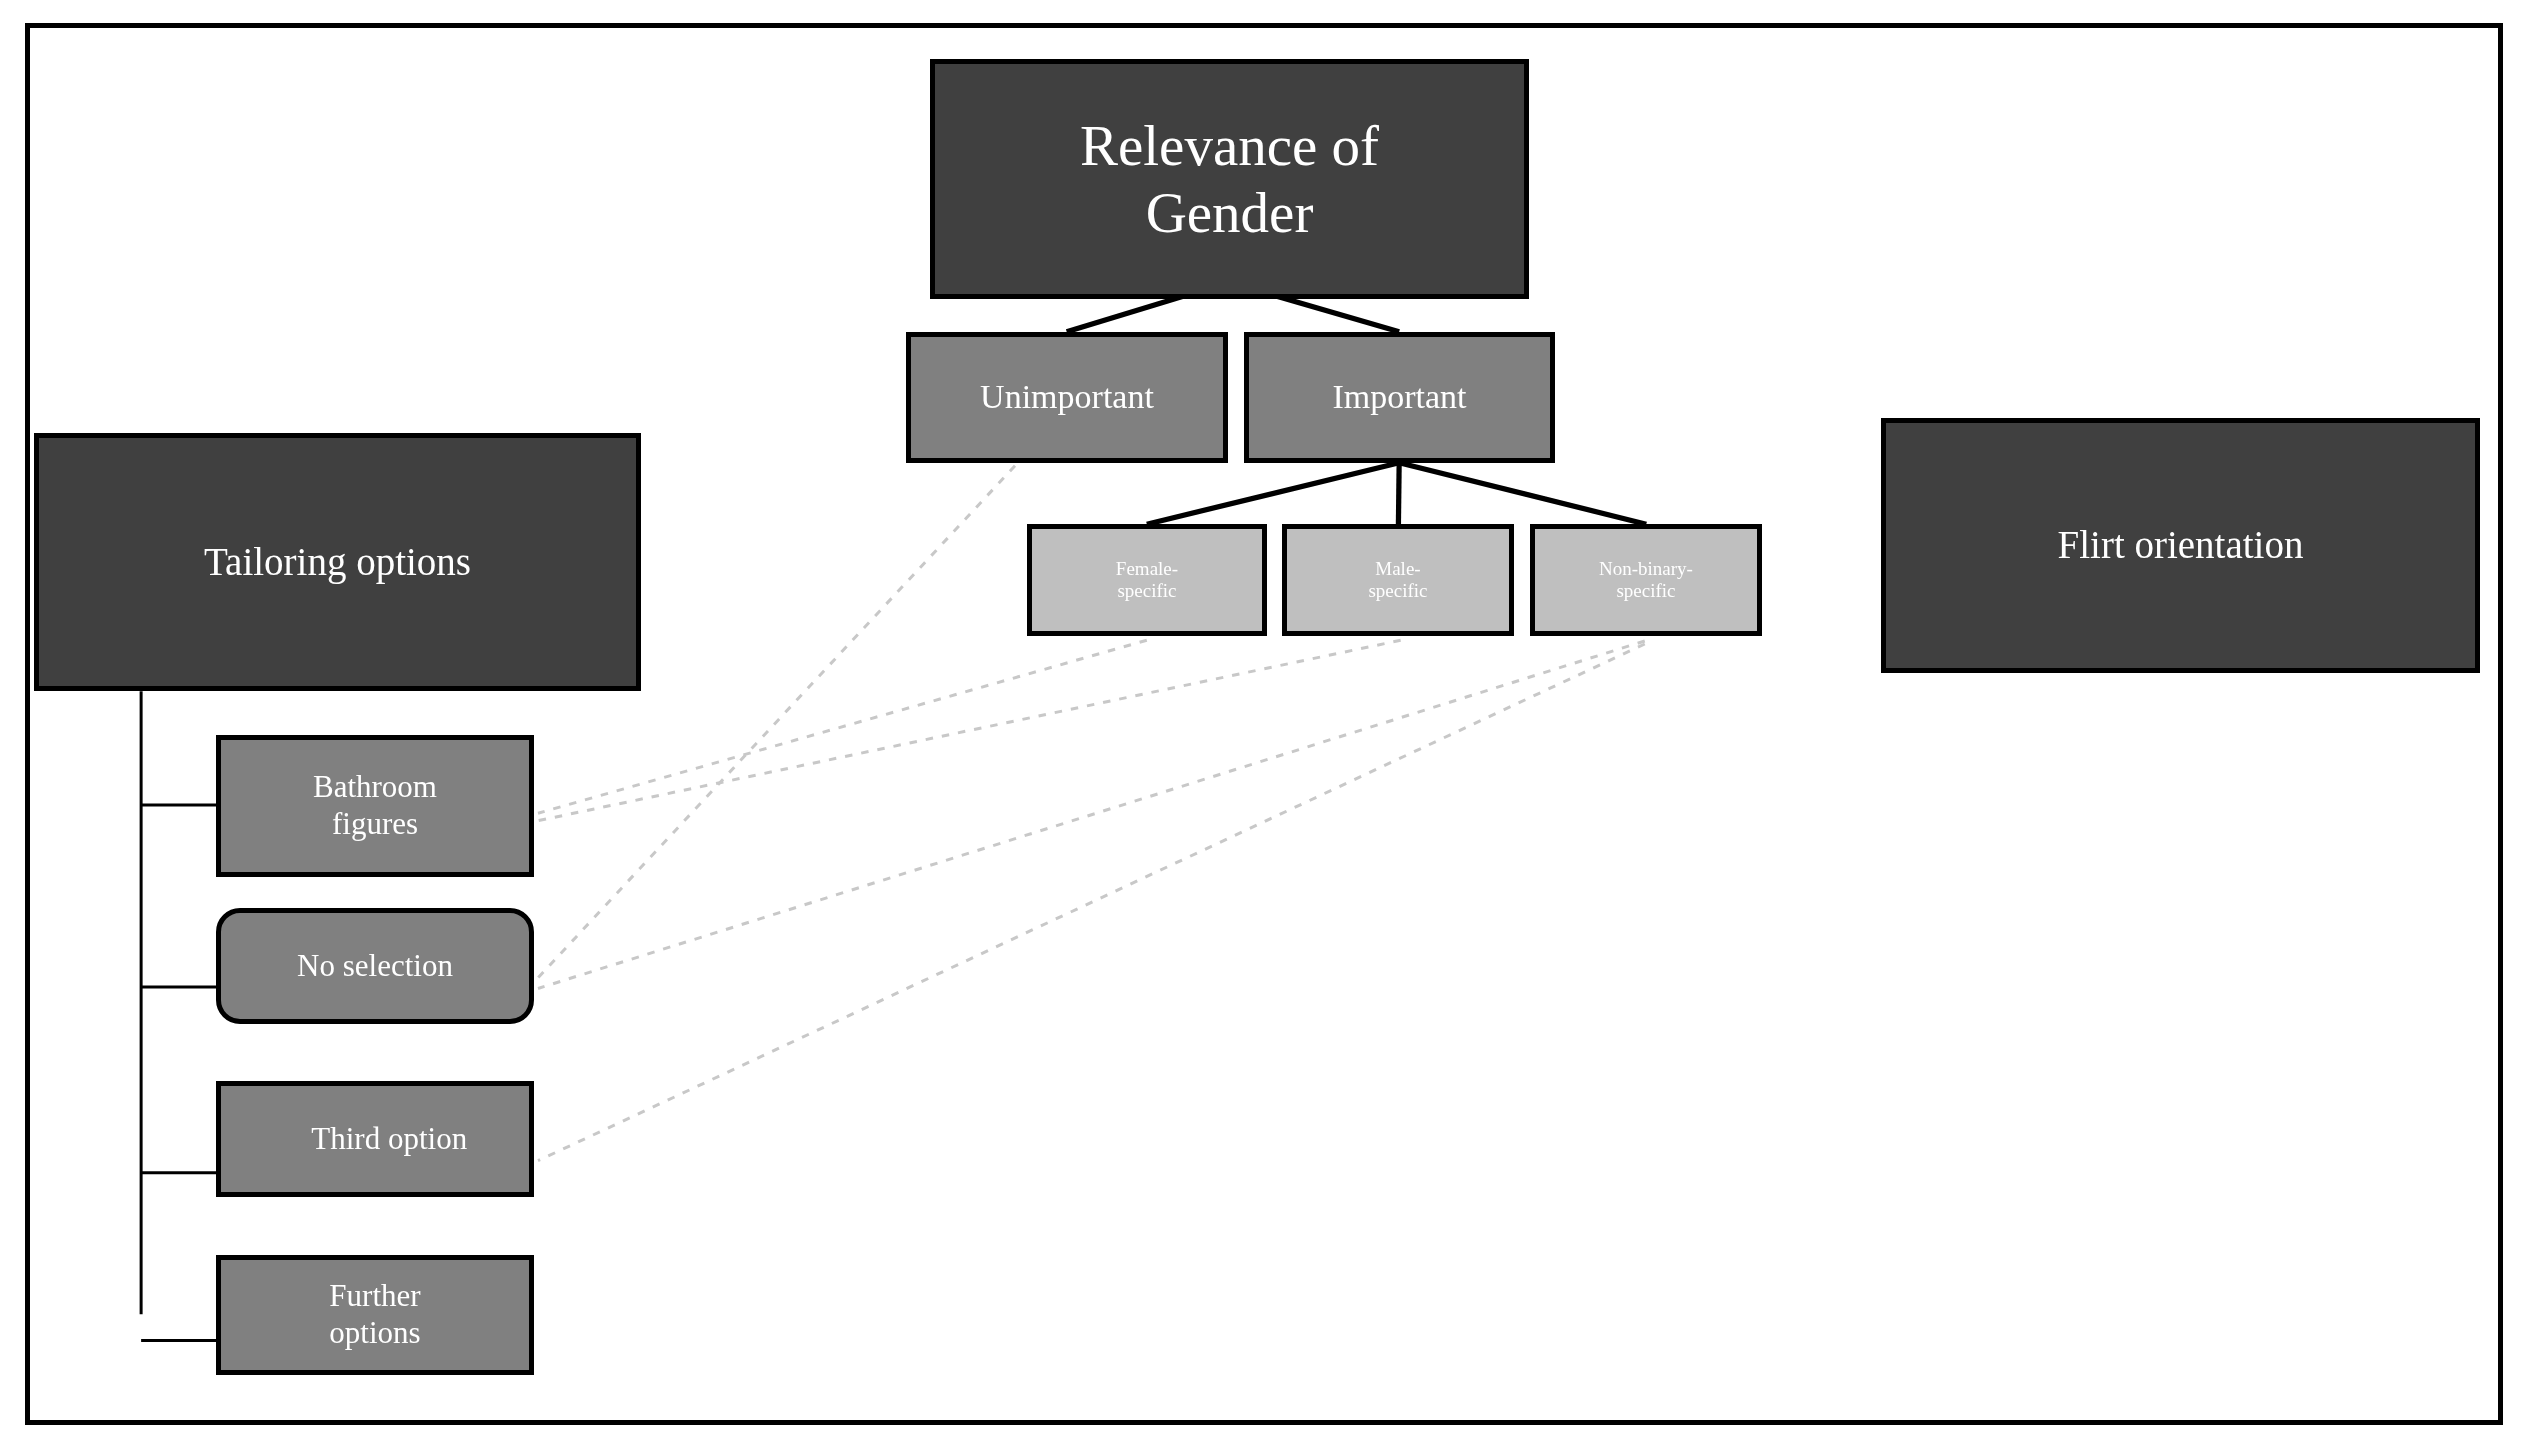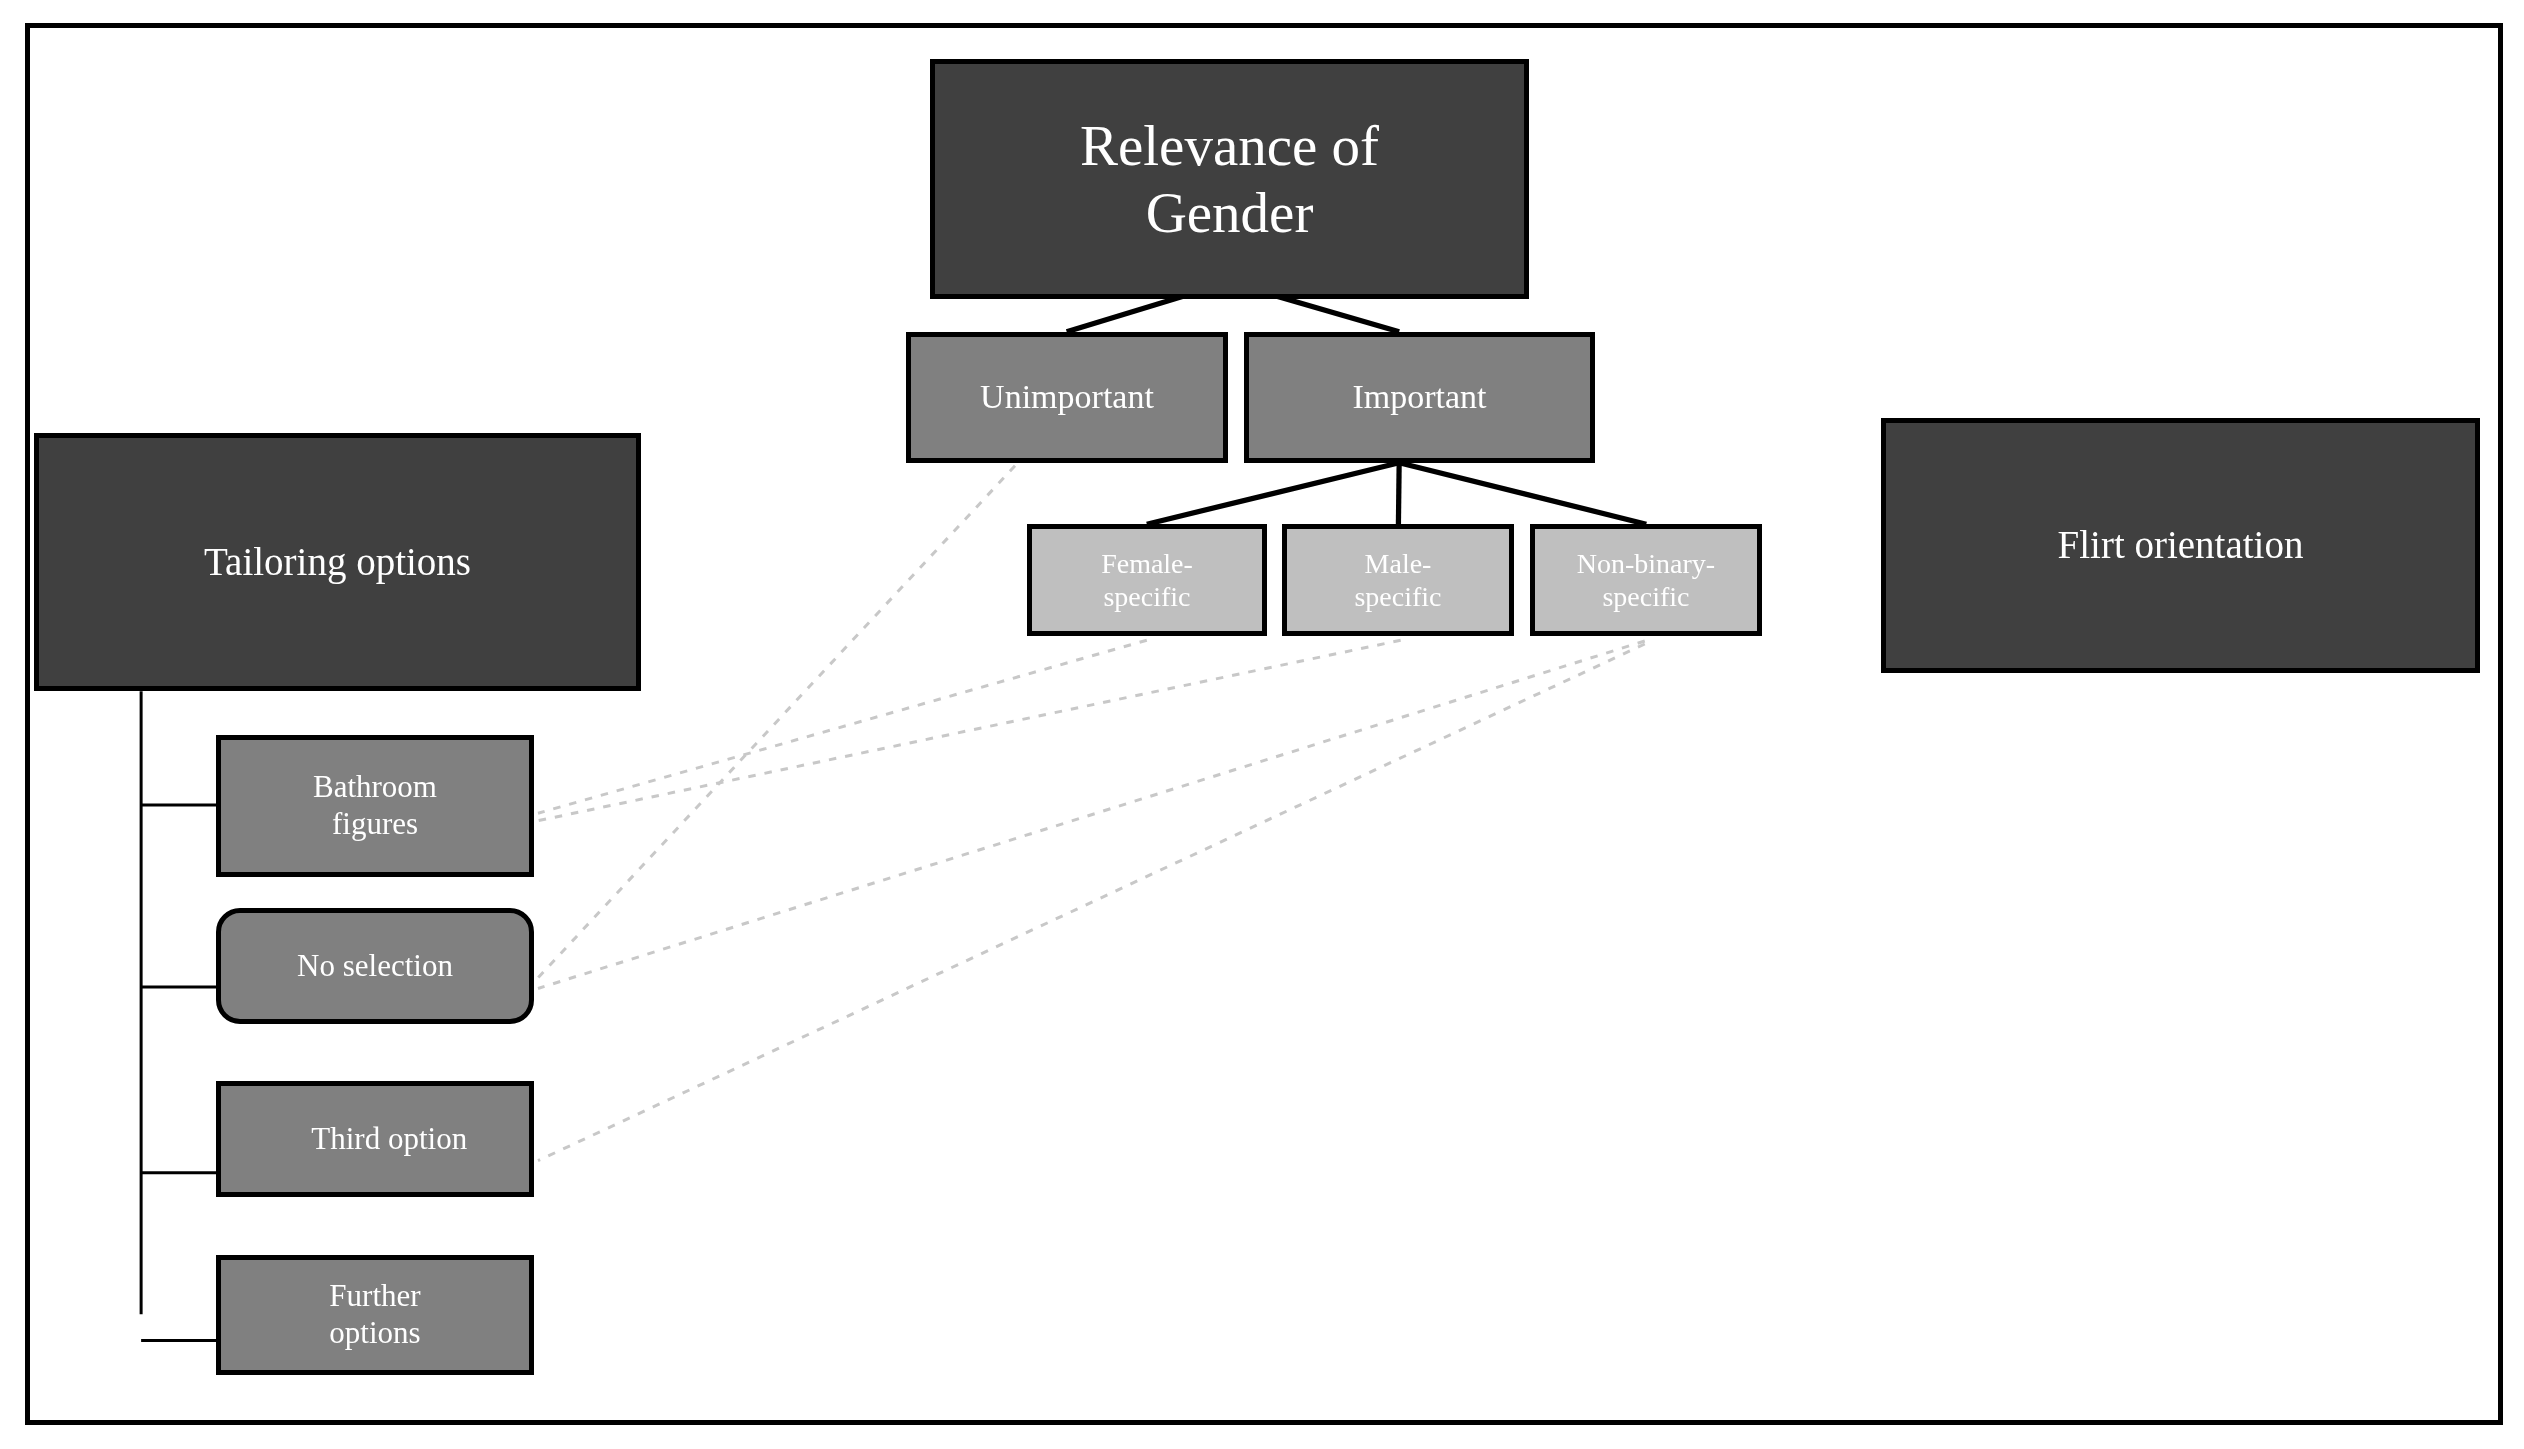--- a/index.html
+++ b/index.html
@@ -46,21 +46,21 @@
     white-space: pre-line;
   }
   .dark  { background: #404040; }
   .mid   { background: #808080; }
   .light { background: #bfbfbf; }
 
   .t-xl  { font-size: 57px; margin-top: 16px; }
   .t-lg  { font-size: 39px; }
   .t-md  { font-size: 34px; }
   .t-sm  { font-size: 31px; }
-  .t-xs  { font-size: 28px; }
+  .t-xs  { font-size: 19px; }
 </style>
 </head>
 <body>
 
 <div id="canvas">
 
   <div id="frame"></div>
 
   <svg id="edges" viewBox="0 0 3371 1935" xmlns="http://www.w3.org/2000/svg">
     <g id="solid-edges">
@@ -83,21 +83,21 @@
         <path d="M1870,855 L718,1096" fill="none" stroke="#c8c8c8" stroke-width="4" stroke-dasharray="10 12"></path>
         <path d="M2196,856 L718,1320" fill="none" stroke="#c8c8c8" stroke-width="4" stroke-dasharray="10 12"></path>
         <path d="M2196,860 L718,1550" fill="none" stroke="#c8c8c8" stroke-width="4" stroke-dasharray="10 12"></path>
       </g>
   </svg>
 
   <div id="nodes-layer">
       <div class="node dark t-xl" style="left: 930px; top: 43px; width: 599px; height: 240px;"><span>Relevance of
 Gender</span></div>
       <div class="node mid t-md" style="left: 906px; top: 332px; width: 322px; height: 131px;"><span>Unimportant</span></div>
-      <div class="node mid t-md" style="left: 1244px; top: 332px; width: 351px; height: 131px;"><span>Important</span></div>
+      <div class="node mid t-md" style="left: 1244px; top: 332px; width: 311px; height: 131px;"><span>Important</span></div>
       <div class="node light t-xs" style="left: 1027px; top: 524px; width: 240px; height: 112px;"><span>Female-
 specific</span></div>
       <div class="node light t-xs" style="left: 1282px; top: 524px; width: 232px; height: 112px;"><span>Male-
 specific</span></div>
       <div class="node light t-xs" style="left: 1530px; top: 524px; width: 232px; height: 112px;"><span>Non-binary-
 specific</span></div>
       <div class="node dark t-lg" style="left: 34px; top: 433px; width: 607px; height: 258px;"><span>Tailoring options</span></div>
       <div class="node dark t-lg" style="left: 1881px; top: 418px; width: 599px; height: 255px;"><span>Flirt orientation</span></div>
       <div class="node mid t-sm" style="left: 216px; top: 735px; width: 318px; height: 142px;"><span>Bathroom
 figures</span></div>

